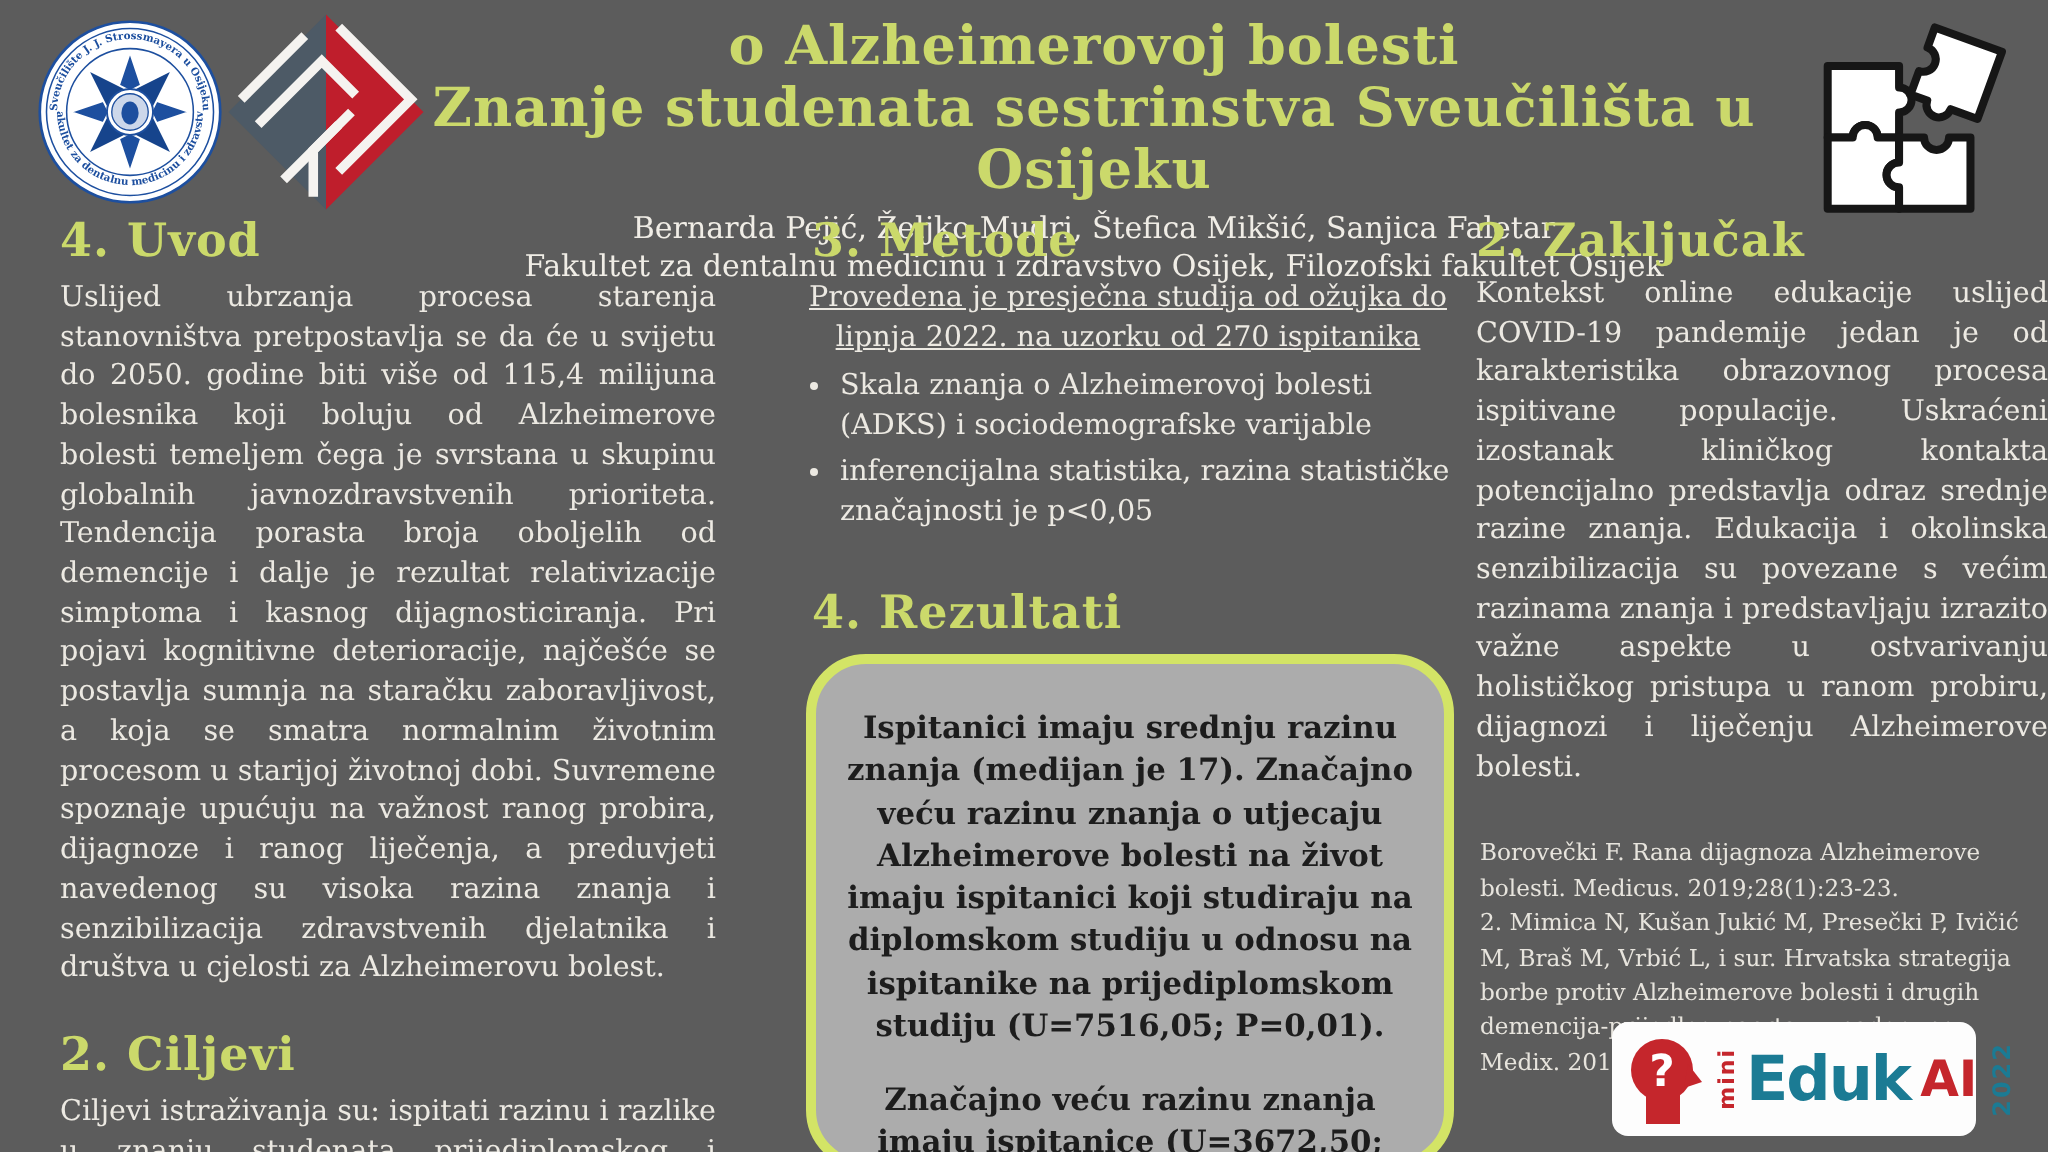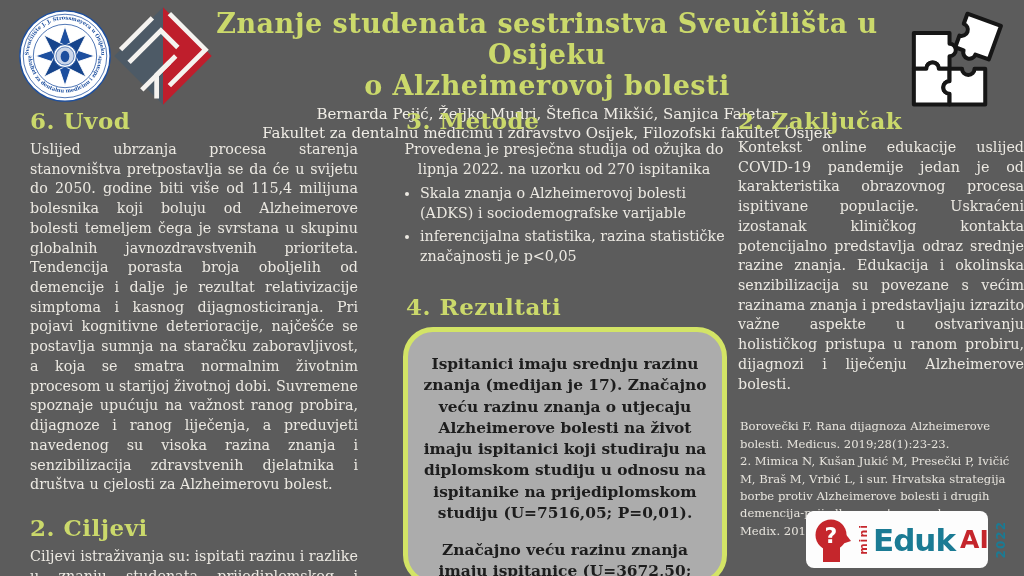--- a/index.html
+++ b/index.html
@@ -26,21 +26,21 @@
   .col1 { left:30px;  width:328px; }
   .col2 { left:394px; width:340px; }
   .col3 { left:738px; width:286px; }
 
   h2.sec { font-size:23px; line-height:26px; font-weight:bold; color:#cbd96b; letter-spacing:.5px; }
   .body-text { font-size:14.3px; line-height:1.38; text-align:justify; color:#ece9e2; margin-top:6px; }
 
   .ciljevi-head { margin-top:20px; }
 
   .metode-head { margin-left:12px; }
-  .metode-intro { font-size:14.3px; line-height:1.4; text-align:center; color:#ece9e2; margin-top:5px; padding:0 6px; }
+  .metode-intro { font-size:14.3px; line-height:1.4; text-align:center; color:#ece9e2; margin-top:5px; padding:0 6px;text-decoration:underline; }
   .metode-list { margin-top:4px; padding-left:26px; list-style:disc outside; }
   .metode-list li { font-size:14.3px; line-height:1.4; color:#ece9e2; margin-top:3px; }
 
   .rezultati-head { margin-left:12px; margin-top:28px; }
   .result-box {
     margin-top:7px; margin-left:9px; width:324px; height:258px;
     background:#acacac; border:5px solid #d3e466; border-radius:30px;
     padding:22px 12px 10px 12px; text-align:center;
   }
   .result-box p {
@@ -97,39 +97,39 @@
     <g fill="none" stroke="#f5f3f0" stroke-width="4.5">
       <path d="M56,10 L90,44 L56,78"></path>
       <path d="M62,50 L44,68 L44,90"></path>
       <path d="M10,44 L40,14"></path>
       <path d="M18,56 L48,26 L64,42"></path>
       <path d="M30,82 L56,56"></path>
     </g>
   </svg>
 
   <div class="title-block">
+    <div class="title-line">o Alzheimerovoj bolesti</div>
     <div class="title-line">Znanje studenata sestrinstva Sveučilišta u Osijeku</div>
-    <div class="title-line">o Alzheimerovoj bolesti</div>
     <div class="authors">Bernarda Pejić, Željko Mudri, Štefica Mikšić, Sanjica Faletar</div>
     <div class="affiliation">Fakultet za dentalnu medicinu i zdravstvo Osijek, Filozofski fakultet Osijek</div>
   </div>
 
   <svg class="puzzle" viewBox="0 0 130 120">
     <g fill="#ffffff" stroke="#161616" stroke-width="4.5" stroke-linejoin="round">
       <path d="M20,32 H60 V44 A7,7 0 1 1 60,58 V72 H48 A7,7 0 1 0 34,72 H20 Z"></path>
       <path d="M20,72 H34 A7,7 0 1 1 48,72 H60 V86 A7,7 0 1 0 60,100 V112 H20 Z"></path>
       <path d="M60,72 H74 A7,7 0 1 0 88,72 H100 V112 H60 V100 A7,7 0 1 1 60,86 Z"></path>
       <g transform="rotate(20 92 36)">
         <path d="M72,16 H112 V56 H96 A7,7 0 1 1 82,56 H72 V42 A7,7 0 1 0 72,28 Z"></path>
       </g>
     </g>
   </svg>
 
   <div class="col col1">
-    <h2 class="sec">6. Uvod</h2>
+    <h2 class="sec">4. Uvod</h2>
     <p class="body-text">Uslijed ubrzanja procesa starenja stanovništva pretpostavlja se  da će u svijetu do 2050. godine biti više od 115,4 milijuna bolesnika koji boluju od Alzheimerove bolesti temeljem čega je svrstana u skupinu  globalnih javnozdravstvenih prioriteta. Tendencija porasta broja oboljelih od demencije i dalje je rezultat relativizacije simptoma i kasnog dijagnosticiranja. Pri pojavi kognitivne deterioracije, najčešće se postavlja sumnja na staračku zaboravljivost, a koja se smatra normalnim životnim procesom u starijoj životnoj dobi. Suvremene spoznaje upućuju na važnost ranog probira, dijagnoze i ranog liječenja, a preduvjeti navedenog su visoka razina znanja i senzibilizacija zdravstvenih djelatnika i društva u cjelosti za Alzheimerovu bolest.</p>
     <h2 class="sec ciljevi-head">2. Ciljevi</h2>
     <p class="body-text">Ciljevi istraživanja su: ispitati razinu i razlike u znanju studenata prijediplomskog i diplomskog studija Sestrinstva Fakulteta za dentalnu medicinu i zdravstvo o Alzheimerovoj bolesti, ispitati povezanost razine znanja i spola te povezanost razine znanja i osobne/okolinske senzibilizacije.</p>
   </div>
 
   <div class="col col2">
     <h2 class="sec metode-head">3. Metode</h2>
     <p class="metode-intro">Provedena je presječna studija od ožujka do lipnja 2022. na uzorku od 270 ispitanika</p>
     <ul class="metode-list">
       <li>Skala znanja o Alzheimerovoj bolesti (ADKS) i sociodemografske varijable</li>

